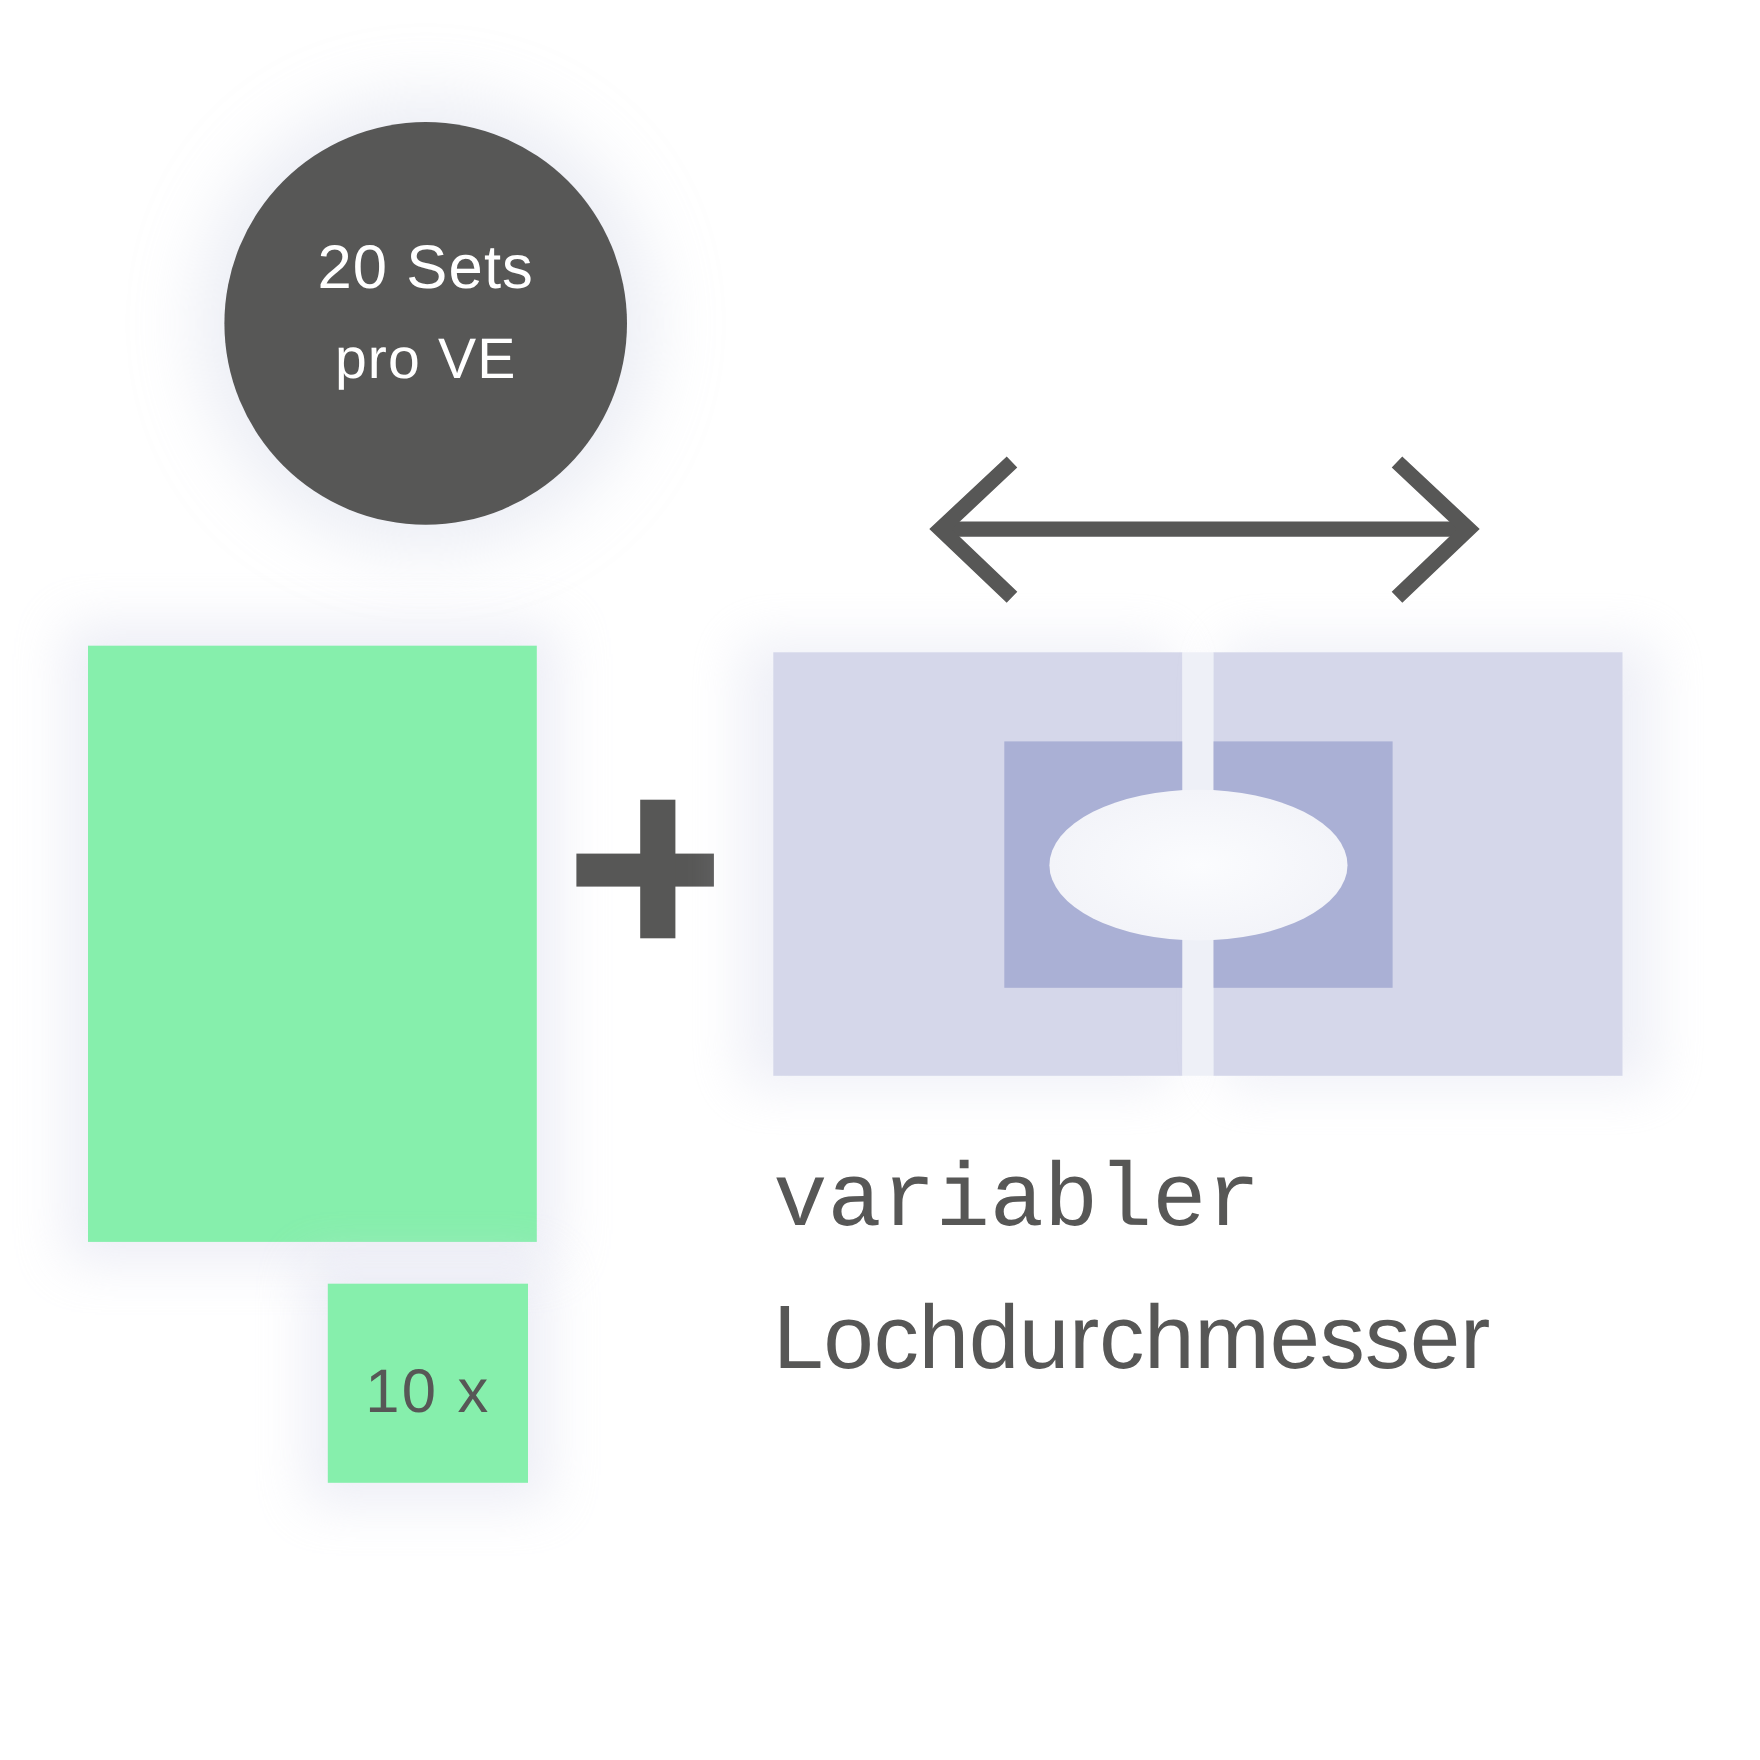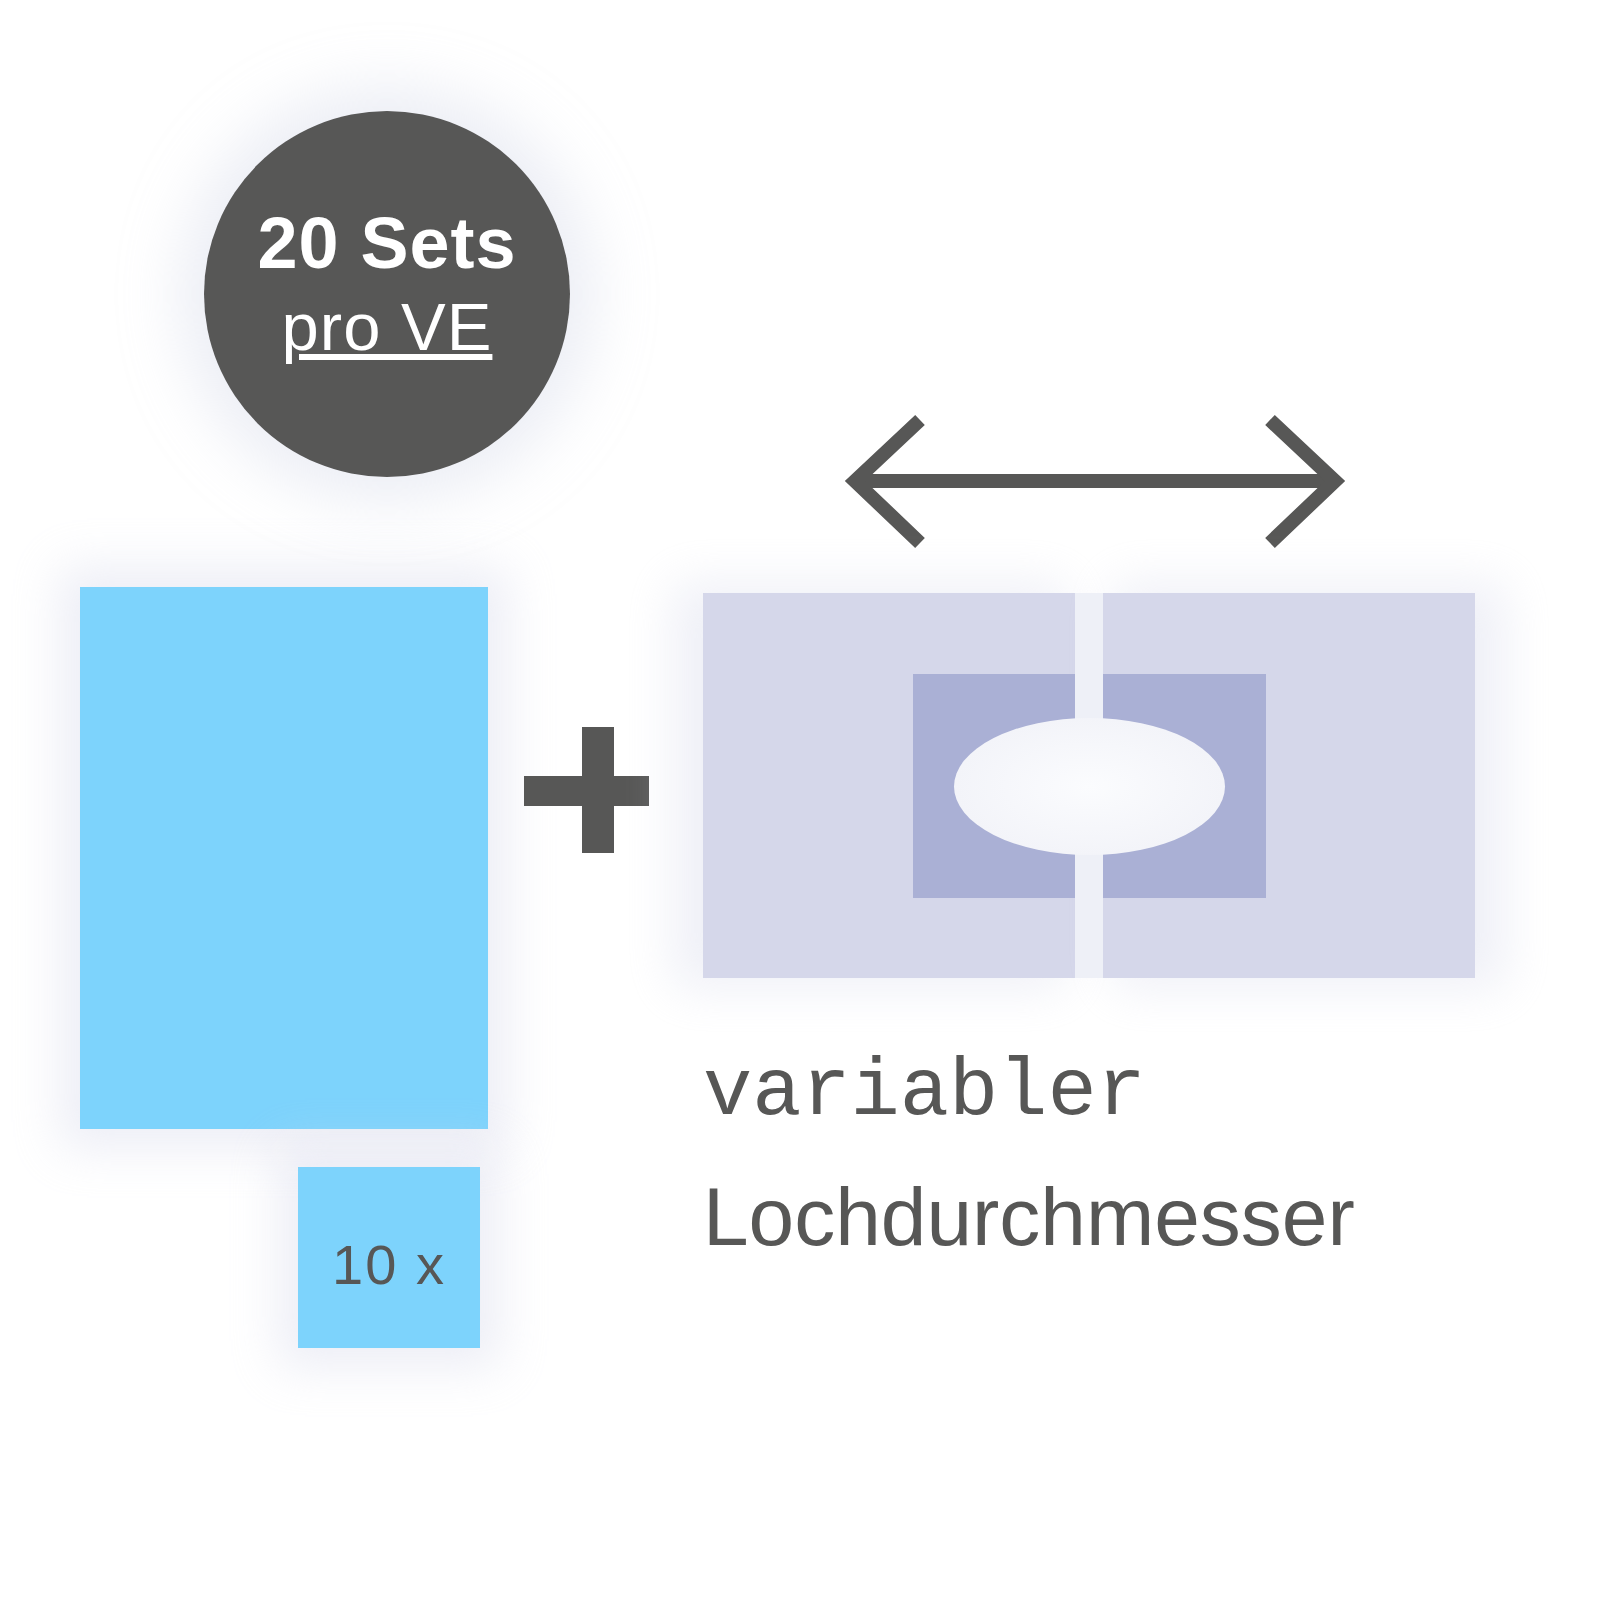--- a/index.html
+++ b/index.html
@@ -9,24 +9,24 @@
     font-family: "Liberation Sans", sans-serif;
   }
   .abs { position: absolute; }
   .badge {
     left: 204px; top: 111px; width: 366px; height: 366px; border-radius: 50%;
     background: #575756;
     box-shadow: 0 0 60px 25px rgba(200,205,225,0.35);
     display: flex; flex-direction: column; align-items: center; justify-content: center;
     color: #ffffff;
   }
-  .badge-line1 { font-size: 72px; line-height: 84px; letter-spacing: 1px; margin-top: -18px; font-weight: bold; }
-  .badge-line2 { font-size: 67px; line-height: 84px; letter-spacing: 1px; text-decoration: underline; }
+  .badge-line1 { font-size: 56px; line-height: 84px; letter-spacing: 1px; margin-top: -18px; }
+  .badge-line2 { font-size: 52px; line-height: 84px; letter-spacing: 1px; }
   .sheet {
-    background: #7dd3fc;
+    background: #86efac;
     box-shadow: 0 0 45px 20px rgba(215,218,235,0.45);
   }
   .big-sheet { left: 80px; top: 587px; width: 408px; height: 542px; }
   .small-sheet {
     left: 298px; top: 1167px; width: 182px; height: 181px;
     display: flex; align-items: center; justify-content: center;
     color: #575756; font-size: 56px;
   }
   .small-sheet span { margin-top: 14px; letter-spacing: 2px; }
   .plus-h { left: 524px; top: 776px; width: 125px; height: 30px; background: #575756; }

